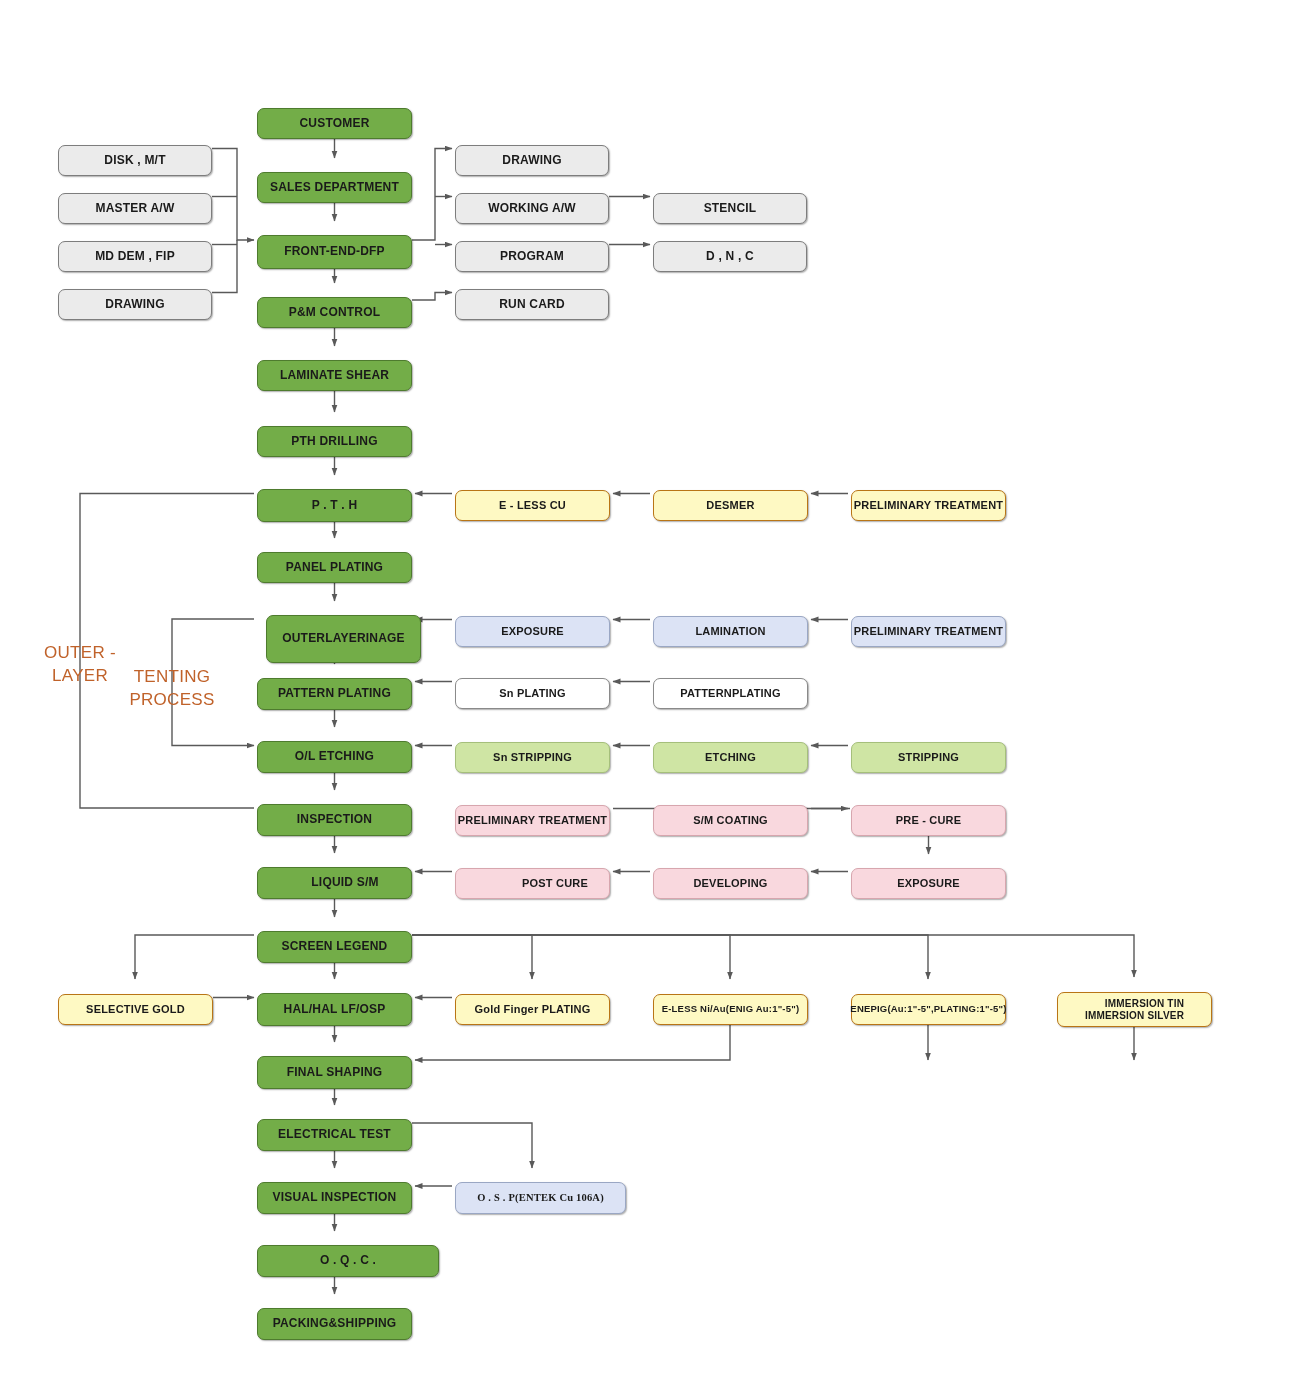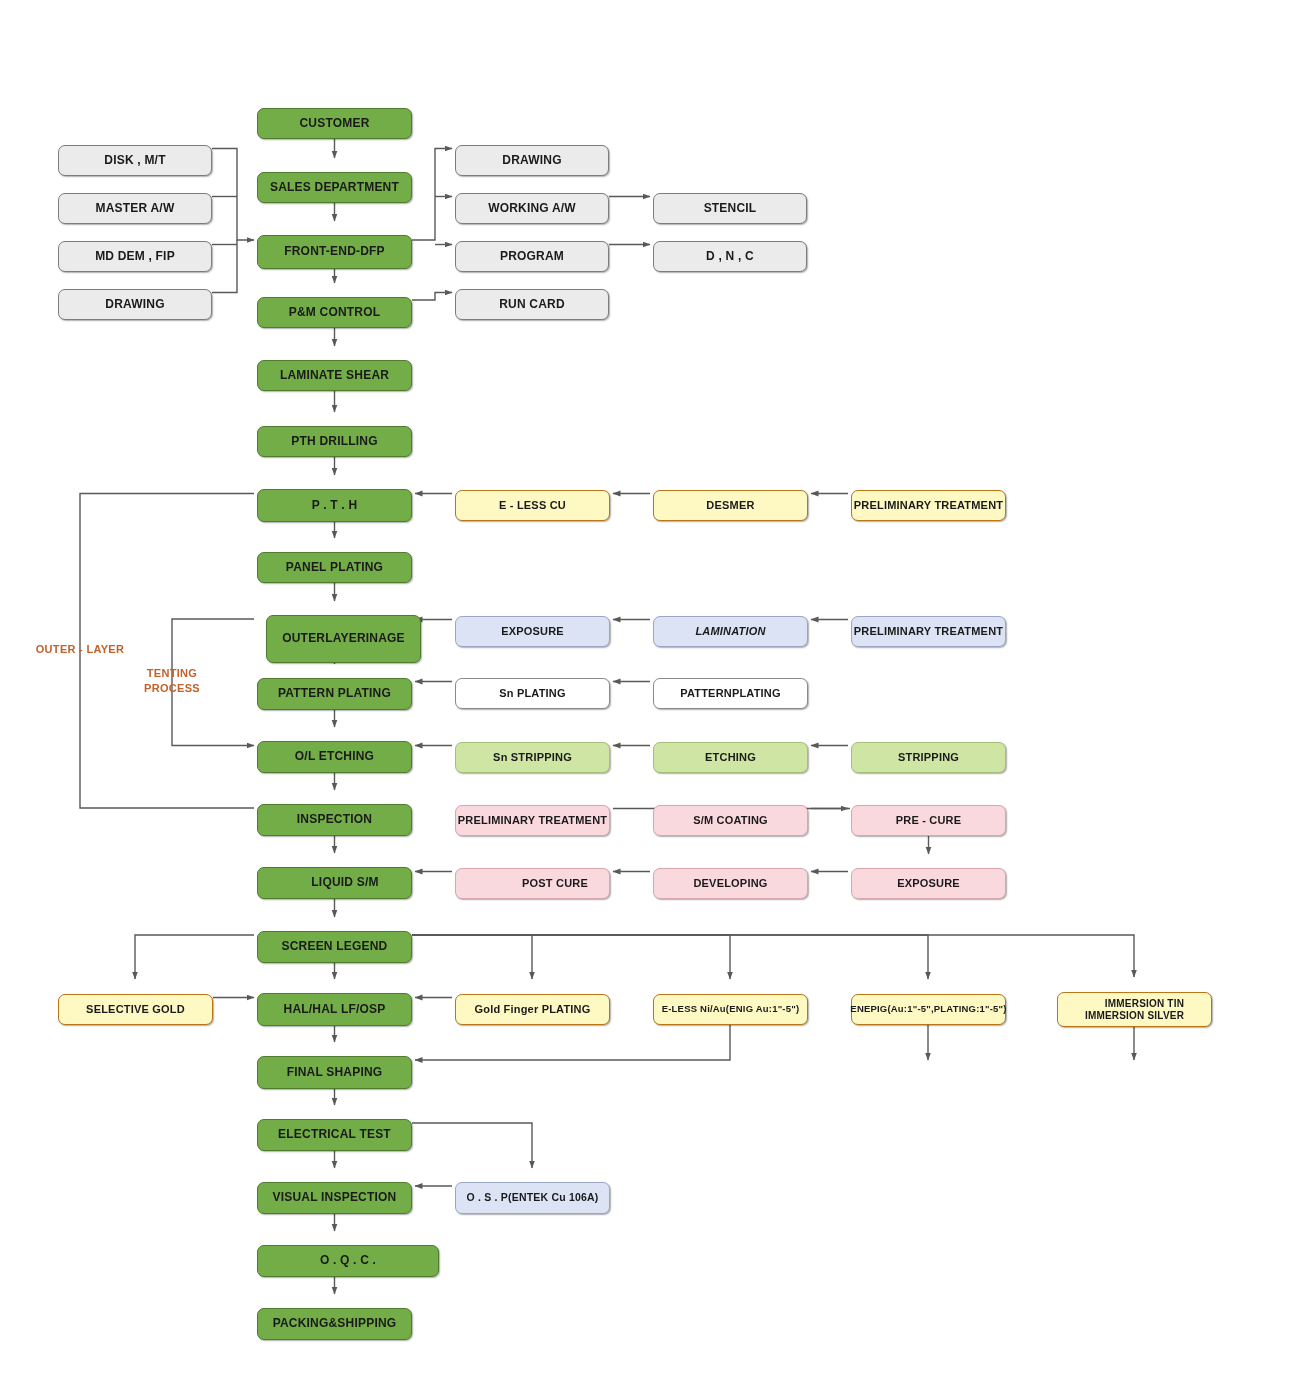--- a/index.html
+++ b/index.html
@@ -27,22 +27,22 @@
   .n-green{background:#73ad48;border-color:#4e7b2e;}
   .n-grey{background:#ebebeb;border-color:#7d7d7d;}
   .n-orange{background:#fef9c3;border-color:#b97516;}
   .n-blue{background:#dce3f5;border-color:#9aa7c4;}
   .n-pink{background:#f9d8de;border-color:#d7a6ae;}
   .n-ltgreen{background:#cfe5a4;border-color:#a5bf7b;}
   .n-white{background:#ffffff;border-color:#8a8a8a;}
   .note{
     position:absolute;
     color:#c0622a;
-    font-weight:bold;
-    font-size:11px;
+    font-weight:normal;
+    font-size:17px;
     letter-spacing:.3px;
     line-height:1.35;
     text-align:center;
     z-index:4;
   }
 </style>
 </head>
 <body>
 
 <div id="stage">
@@ -129,21 +129,21 @@
     <div class="node n-grey" style="left: 455px; top: 277px; width: 154px; height: 31px; font-size: 12px;">RUN CARD</div>
     <div class="node n-green" style="left: 257px; top: 348px; width: 155px; height: 31px; font-size: 12px;">LAMINATE  SHEAR</div>
     <div class="node n-green" style="left: 257px; top: 414px; width: 155px; height: 31px; font-size: 12px;">PTH  DRILLING</div>
     <div class="node n-green" style="left: 257px; top: 477px; width: 155px; height: 33px; font-size: 12px;">P . T . H</div>
     <div class="node n-orange" style="left: 455px; top: 478px; width: 155px; height: 31px; font-size: 11px;">E - LESS CU</div>
     <div class="node n-orange" style="left: 653px; top: 478px; width: 155px; height: 31px; font-size: 11px;">DESMER</div>
     <div class="node n-orange" style="left: 851px; top: 478px; width: 155px; height: 31px; font-size: 11px;">PRELIMINARY TREATMENT</div>
     <div class="node n-green" style="left: 257px; top: 540px; width: 155px; height: 31px; font-size: 12px;">PANEL  PLATING</div>
     <div class="node n-green" style="left: 266px; top: 603px; width: 155px; height: 48px; font-size: 12px;">OUTERLAYERINAGE</div>
     <div class="node n-blue" style="left: 455px; top: 604px; width: 155px; height: 31px; font-size: 11px;">EXPOSURE</div>
-    <div class="node n-blue" style="left: 653px; top: 604px; width: 155px; height: 31px; font-size: 11px; font-style: italic;">LAMINATION</div>
+    <div class="node n-blue" style="left: 653px; top: 604px; width: 155px; height: 31px; font-size: 11px;">LAMINATION</div>
     <div class="node n-blue" style="left: 851px; top: 604px; width: 155px; height: 31px; font-size: 11px;">PRELIMINARY TREATMENT</div>
     <div class="node n-green" style="left: 257px; top: 666px; width: 155px; height: 32px; font-size: 12px;">PATTERN PLATING</div>
     <div class="node n-white" style="left: 455px; top: 666px; width: 155px; height: 31px; font-size: 11px;">Sn PLATING</div>
     <div class="node n-white" style="left: 653px; top: 666px; width: 155px; height: 31px; font-size: 11px;">PATTERNPLATING</div>
     <div class="node n-green" style="left: 257px; top: 729px; width: 155px; height: 32px; font-size: 12px;">O/L ETCHING</div>
     <div class="node n-ltgreen" style="left: 455px; top: 730px; width: 155px; height: 31px; font-size: 11px;">Sn STRIPPING</div>
     <div class="node n-ltgreen" style="left: 653px; top: 730px; width: 155px; height: 31px; font-size: 11px;">ETCHING</div>
     <div class="node n-ltgreen" style="left: 851px; top: 730px; width: 155px; height: 31px; font-size: 11px;">STRIPPING</div>
     <div class="node n-green" style="left: 257px; top: 792px; width: 155px; height: 32px; font-size: 12px;">INSPECTION</div>
     <div class="node n-pink" style="left: 455px; top: 793px; width: 155px; height: 31px; font-size: 11px;">PRELIMINARY TREATMENT</div>
@@ -157,19 +157,19 @@
     <div class="node n-orange" style="left: 58px; top: 982px; width: 155px; height: 31px; font-size: 11px;">SELECTIVE GOLD</div>
     <div class="node n-green" style="left: 257px; top: 981px; width: 155px; height: 33px; font-size: 12px;">HAL/HAL LF/OSP</div>
     <div class="node n-orange" style="left: 455px; top: 982px; width: 155px; height: 31px; font-size: 11px;">Gold Finger PLATING</div>
     <div class="node n-orange" style="left: 653px; top: 982px; width: 155px; height: 31px; font-size: 9.5px;">E-LESS  Ni/Au(ENIG Au:1"-5")</div>
     <div class="node n-orange" style="left: 851px; top: 982px; width: 155px; height: 31px; font-size: 9.5px;">ENEPIG(Au:1"-5",PLATING:1"-5")</div>
     <div class="node n-orange" style="left: 1057px; top: 980px; width: 155px; height: 35px; font-size: 10px; white-space: pre-line;">IMMERSION TIN
 IMMERSION SILVER</div>
     <div class="node n-green" style="left: 257px; top: 1044px; width: 155px; height: 33px; font-size: 12px;">FINAL SHAPING</div>
     <div class="node n-green" style="left: 257px; top: 1107px; width: 155px; height: 32px; font-size: 12px;">ELECTRICAL  TEST</div>
     <div class="node n-green" style="left: 257px; top: 1170px; width: 155px; height: 32px; font-size: 12px;">VISUAL  INSPECTION</div>
-    <div class="node n-blue" style="left: 455px; top: 1170px; width: 155px; height: 32px; font-size: 10.5px;">O . S . P(ENTEK Cu 106A)</div>
+    <div class="node n-blue" style="left: 455px; top: 1170px; width: 171px; height: 32px; font-size: 10.5px; font-family: Liberation Serif, serif;">O . S . P(ENTEK Cu 106A)</div>
     <div class="node n-green" style="left: 257px; top: 1233px; width: 182px; height: 32px; font-size: 12px;">O . Q . C .</div>
     <div class="node n-green" style="left: 257px; top: 1296px; width: 155px; height: 32px; font-size: 12px;">PACKING&amp;SHIPPING</div>
     <div class="note" style="left: 34px; top: 642px; width: 92px; white-space: pre-line;">OUTER - LAYER</div>
     <div class="note" style="left: 128px; top: 666px; width: 88px; white-space: pre-line;">TENTING
 PROCESS</div>
   </div>
 
 </body></html>

